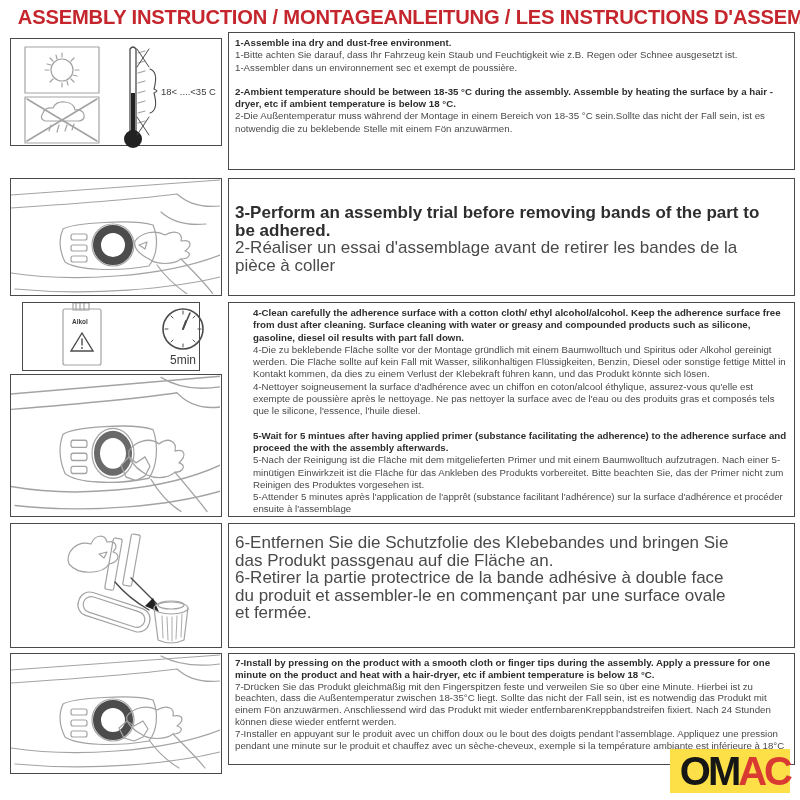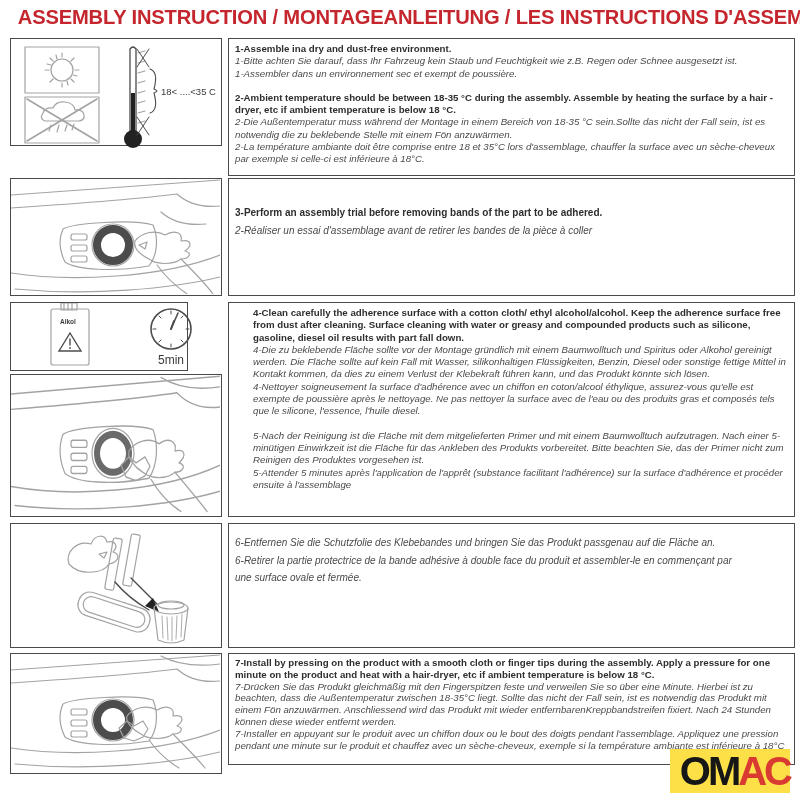--- a/index.html
+++ b/index.html
@@ -10,24 +10,24 @@
   .title{
     position:absolute;top:5px;left:0;width:800px;text-align:center;
     color:#c5262d;font-weight:bold;font-size:21px;letter-spacing:-0.2px;white-space:nowrap;
   }
   .title>span{display:inline-block;transform:scaleX(0.96);transform-origin:center;}
   .box{
     position:absolute;border:1.6px solid #4a4a4a;background:#fff;box-sizing:border-box;
   }
   .txt-s{font-size:9.7px;line-height:12.3px;padding:4px 6px;}
   .txt-s.tight{line-height:11.8px;padding-top:3px;}
-  .txt-l{font-size:10px;line-height:17.6px;}
+  .txt-l{font-size:17px;line-height:17.6px;}
   p{margin:0;}
   p.en{font-weight:bold;color:#2e2e2e;}
-  p.de,p.fr{font-weight:normal;color:#4a4a4a;font-style:italic;}
+  p.de,p.fr{font-weight:normal;color:#4a4a4a;}
   .gap{height:12px;}
   .sk{stroke:#a3a3a3;fill:none;stroke-width:1.2;stroke-linecap:round;stroke-linejoin:round;}
   .skd{stroke:#4c4c4c;fill:none;stroke-linecap:round;}
   .lbl{font-family:"Liberation Sans",sans-serif;fill:#3c3c3c;}
   .logo{
     position:absolute;top:749px;right:10px;background:#fde047;padding-left:10px;
     font-weight:bold;font-size:40px;line-height:44px;letter-spacing:-3px;white-space:nowrap;
   }
   .logo .blk{color:#161616;}
   .logo .red{color:#d93a32;}
@@ -118,21 +118,21 @@
 
     <g>
       <path class="sk" d="M124,62 C130,54 144,50 154,56 C164,50 172,54 170,62 C180,60 182,66 174,72 C182,74 178,80 170,80 C162,86 146,86 138,80 C130,76 122,70 124,62 Z" fill="#fff"></path>
       <path class="sk" d="M128,66 l8,-3 l-2,7 z"></path>
       <path class="sk" d="M146,86 C156,100 166,108 176,115"></path>
       <path class="sk" d="M170,80 C182,92 194,104 202,115"></path>
     </g>
   </svg>
 </div>
 
-<div class="box" style="left:10px;top:302px;width:178px;height:69px;">
+<div class="box" style="left:22px;top:302px;width:178px;height:69px;">
   <svg width="209" height="66" viewBox="0 0 209 66">
     <g>
       <rect class="sk" x="40" y="6" width="38" height="56" rx="2"></rect>
       <rect class="sk" x="50" y="0" width="16" height="7"></rect>
       <line class="sk" x1="53" y1="0" x2="53" y2="7"></line>
         <line class="sk" x1="57" y1="0" x2="57" y2="7"></line>
       <line class="sk" x1="61" y1="0" x2="61" y2="7"></line>
       <text class="lbl" x="49" y="21" font-size="6.5" font-weight="bold">Alkol</text>
       <path class="skd" d="M59,30 L70,48 L48,48 Z" style="stroke-width:1.4"></path>
       <line class="skd" x1="59" y1="36" x2="59" y2="42" style="stroke-width:1.4"></line>
@@ -232,40 +232,40 @@
     <circle cx="102" cy="66" r="16" fill="none" stroke="#4c4c4c" stroke-width="8"></circle>
     <g>
       <path class="sk" d="M116,62 C122,54 136,50 146,56 C156,50 164,54 162,62 C172,60 174,66 166,72 C174,74 170,80 162,80 C154,86 138,86 130,80 C122,76 114,68 116,62 Z" fill="#fff"></path>
       <path class="sk" d="M108,74 l8,-7 l7,5 l9,-5 l5,8 l-5,8 l-9,4 l-10,-3 l-5,-10 z" fill="#fff"></path>
       <path class="sk" d="M138,86 C148,100 158,108 168,114"></path>
       <path class="sk" d="M162,80 C174,92 186,104 194,114"></path>
     </g>
   </svg>
 </div>
 
-<div class="box txt-s" style="left:228px;top:38px;width:567px;height:138px;">
+<div class="box txt-s" style="left:228px;top:32px;width:567px;height:138px;">
   <p class="en">1-Assemble ina dry and dust-free environment.</p>
   <p class="de">1-Bitte achten Sie darauf, dass Ihr Fahrzeug kein Staub und Feuchtigkeit wie z.B. Regen oder Schnee ausgesetzt ist.</p>
   <p class="fr">1-Assembler dans un environnement sec et exempt de poussière.</p>
   <div class="gap"></div>
   <p class="en">2-Ambient temperature should be between 18-35 °C  during the assembly. Assemble by heating the surface by a hair -dryer, etc if ambient temperature is below 18 °C.</p>
   <p class="de">2-Die Außentemperatur muss während der Montage in einem Bereich von 18-35 °C  sein.Sollte das nicht der Fall sein, ist es notwendig die zu beklebende Stelle mit einem Fön anzuwärmen.</p>
-  <p class="fr">2-La température ambiante doit être comprise entre 18 et 35°C lors d'assemblage, chauffer la surface avec un sèche-cheveux par exemple si celle-ci est inférieure à 18°C.</p>
 </div>
 
 <div class="box txt-l" style="left:228px;top:178px;width:567px;height:118px;padding:25px 32px 0 6px;">
   <p class="en">3-Perform an assembly trial before removing bands of the part to be adhered.</p>
   <p class="fr">2-Réaliser un essai d'assemblage avant de retirer les bandes de la pièce à coller</p>
 </div>
 
 <div class="box txt-s" style="left:228px;top:302px;width:567px;height:215px;padding-left:24px;">
   <p class="en">4-Clean carefully the adherence surface with a cotton cloth/ ethyl alcohol/alcohol. Keep the adherence surface free from dust after cleaning. Surface cleaning with water or greasy and compounded products such as silicone, gasoline, diesel oil results with part fall down.</p>
   <p class="de">4-Die zu beklebende Fläche sollte vor der Montage gründlich mit einem Baumwolltuch und Spiritus oder Alkohol gereinigt werden. Die Fläche sollte auf kein Fall mit Wasser, silikonhaltigen Flüssigkeiten, Benzin, Diesel oder sonstige fettige Mittel in Kontakt kommen, da dies zu einem Verlust der Klebekraft führen kann, und das Produkt könnte sich lösen.</p>
   <p class="fr">4-Nettoyer soigneusement la surface d'adhérence avec un chiffon en coton/alcool éthylique, assurez-vous qu'elle est exempte de poussière après le nettoyage. Ne pas nettoyer la surface avec de l'eau ou des produits gras et composés tels que le silicone, l'essence, l'huile diesel.</p>
   <div class="gap"></div>
+  <p class="en">5-Wait for 5 mintues after having applied primer (substance facilitating the adherence) to the adherence surface and proceed the with the assembly afterwards.</p>
   <p class="de">5-Nach der Reinigung ist die Fläche mit dem mitgelieferten Primer und mit einem Baumwolltuch aufzutragen. Nach einer 5-minütigen Einwirkzeit ist die Fläche für das Ankleben des Produkts vorbereitet. Bitte beachten Sie, das der Primer nicht zum Reinigen des Produktes vorgesehen ist.</p>
   <p class="fr">5-Attender 5 minutes après l'application de l'apprêt (substance facilitant l'adhérence) sur la surface d'adhérence et procéder ensuite à l'assemblage</p>
 </div>
 
 <div class="box txt-l" style="left:228px;top:523px;width:567px;height:125px;padding:10px 60px 0 6px;">
   <p class="de">6-Entfernen Sie die Schutzfolie des Klebebandes und bringen Sie das Produkt passgenau auf die Fläche an.</p>
   <p class="fr">6-Retirer la partie protectrice de la bande adhésive à double face du produit et assembler-le en commençant par une surface ovale et fermée.</p>
 </div>
 
 <div class="box txt-s tight" style="left:228px;top:653px;width:567px;height:112px;">

